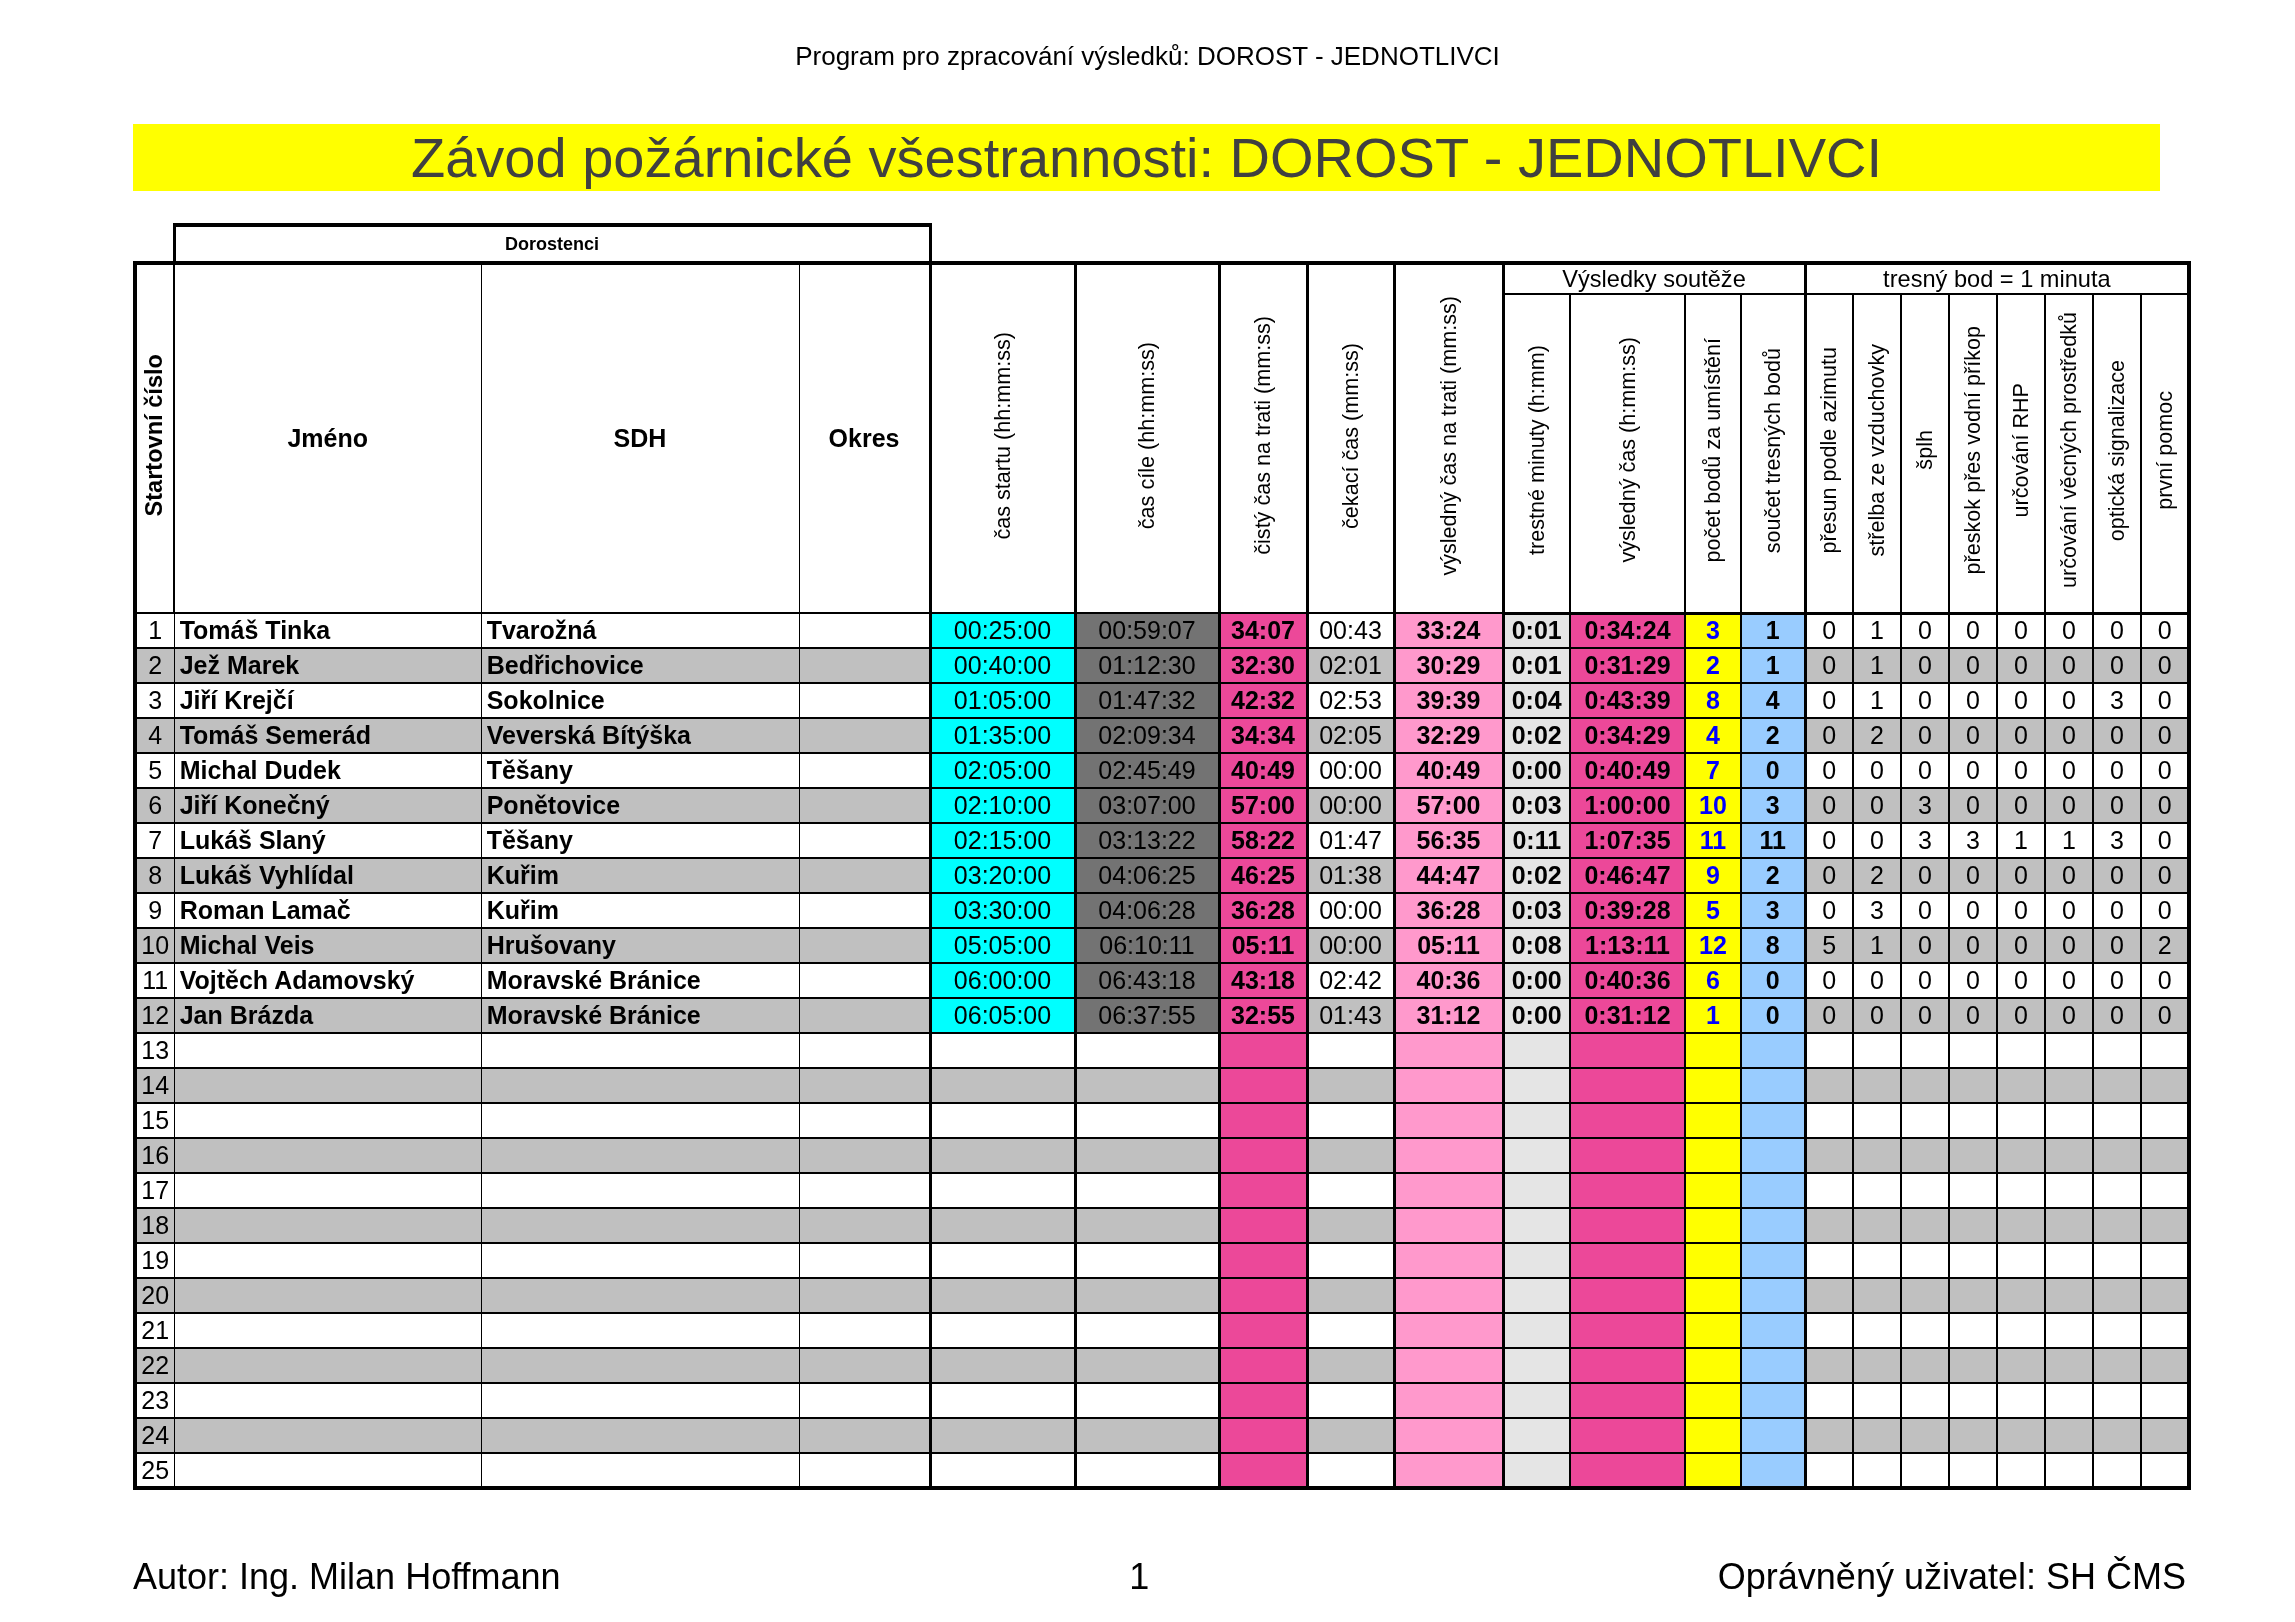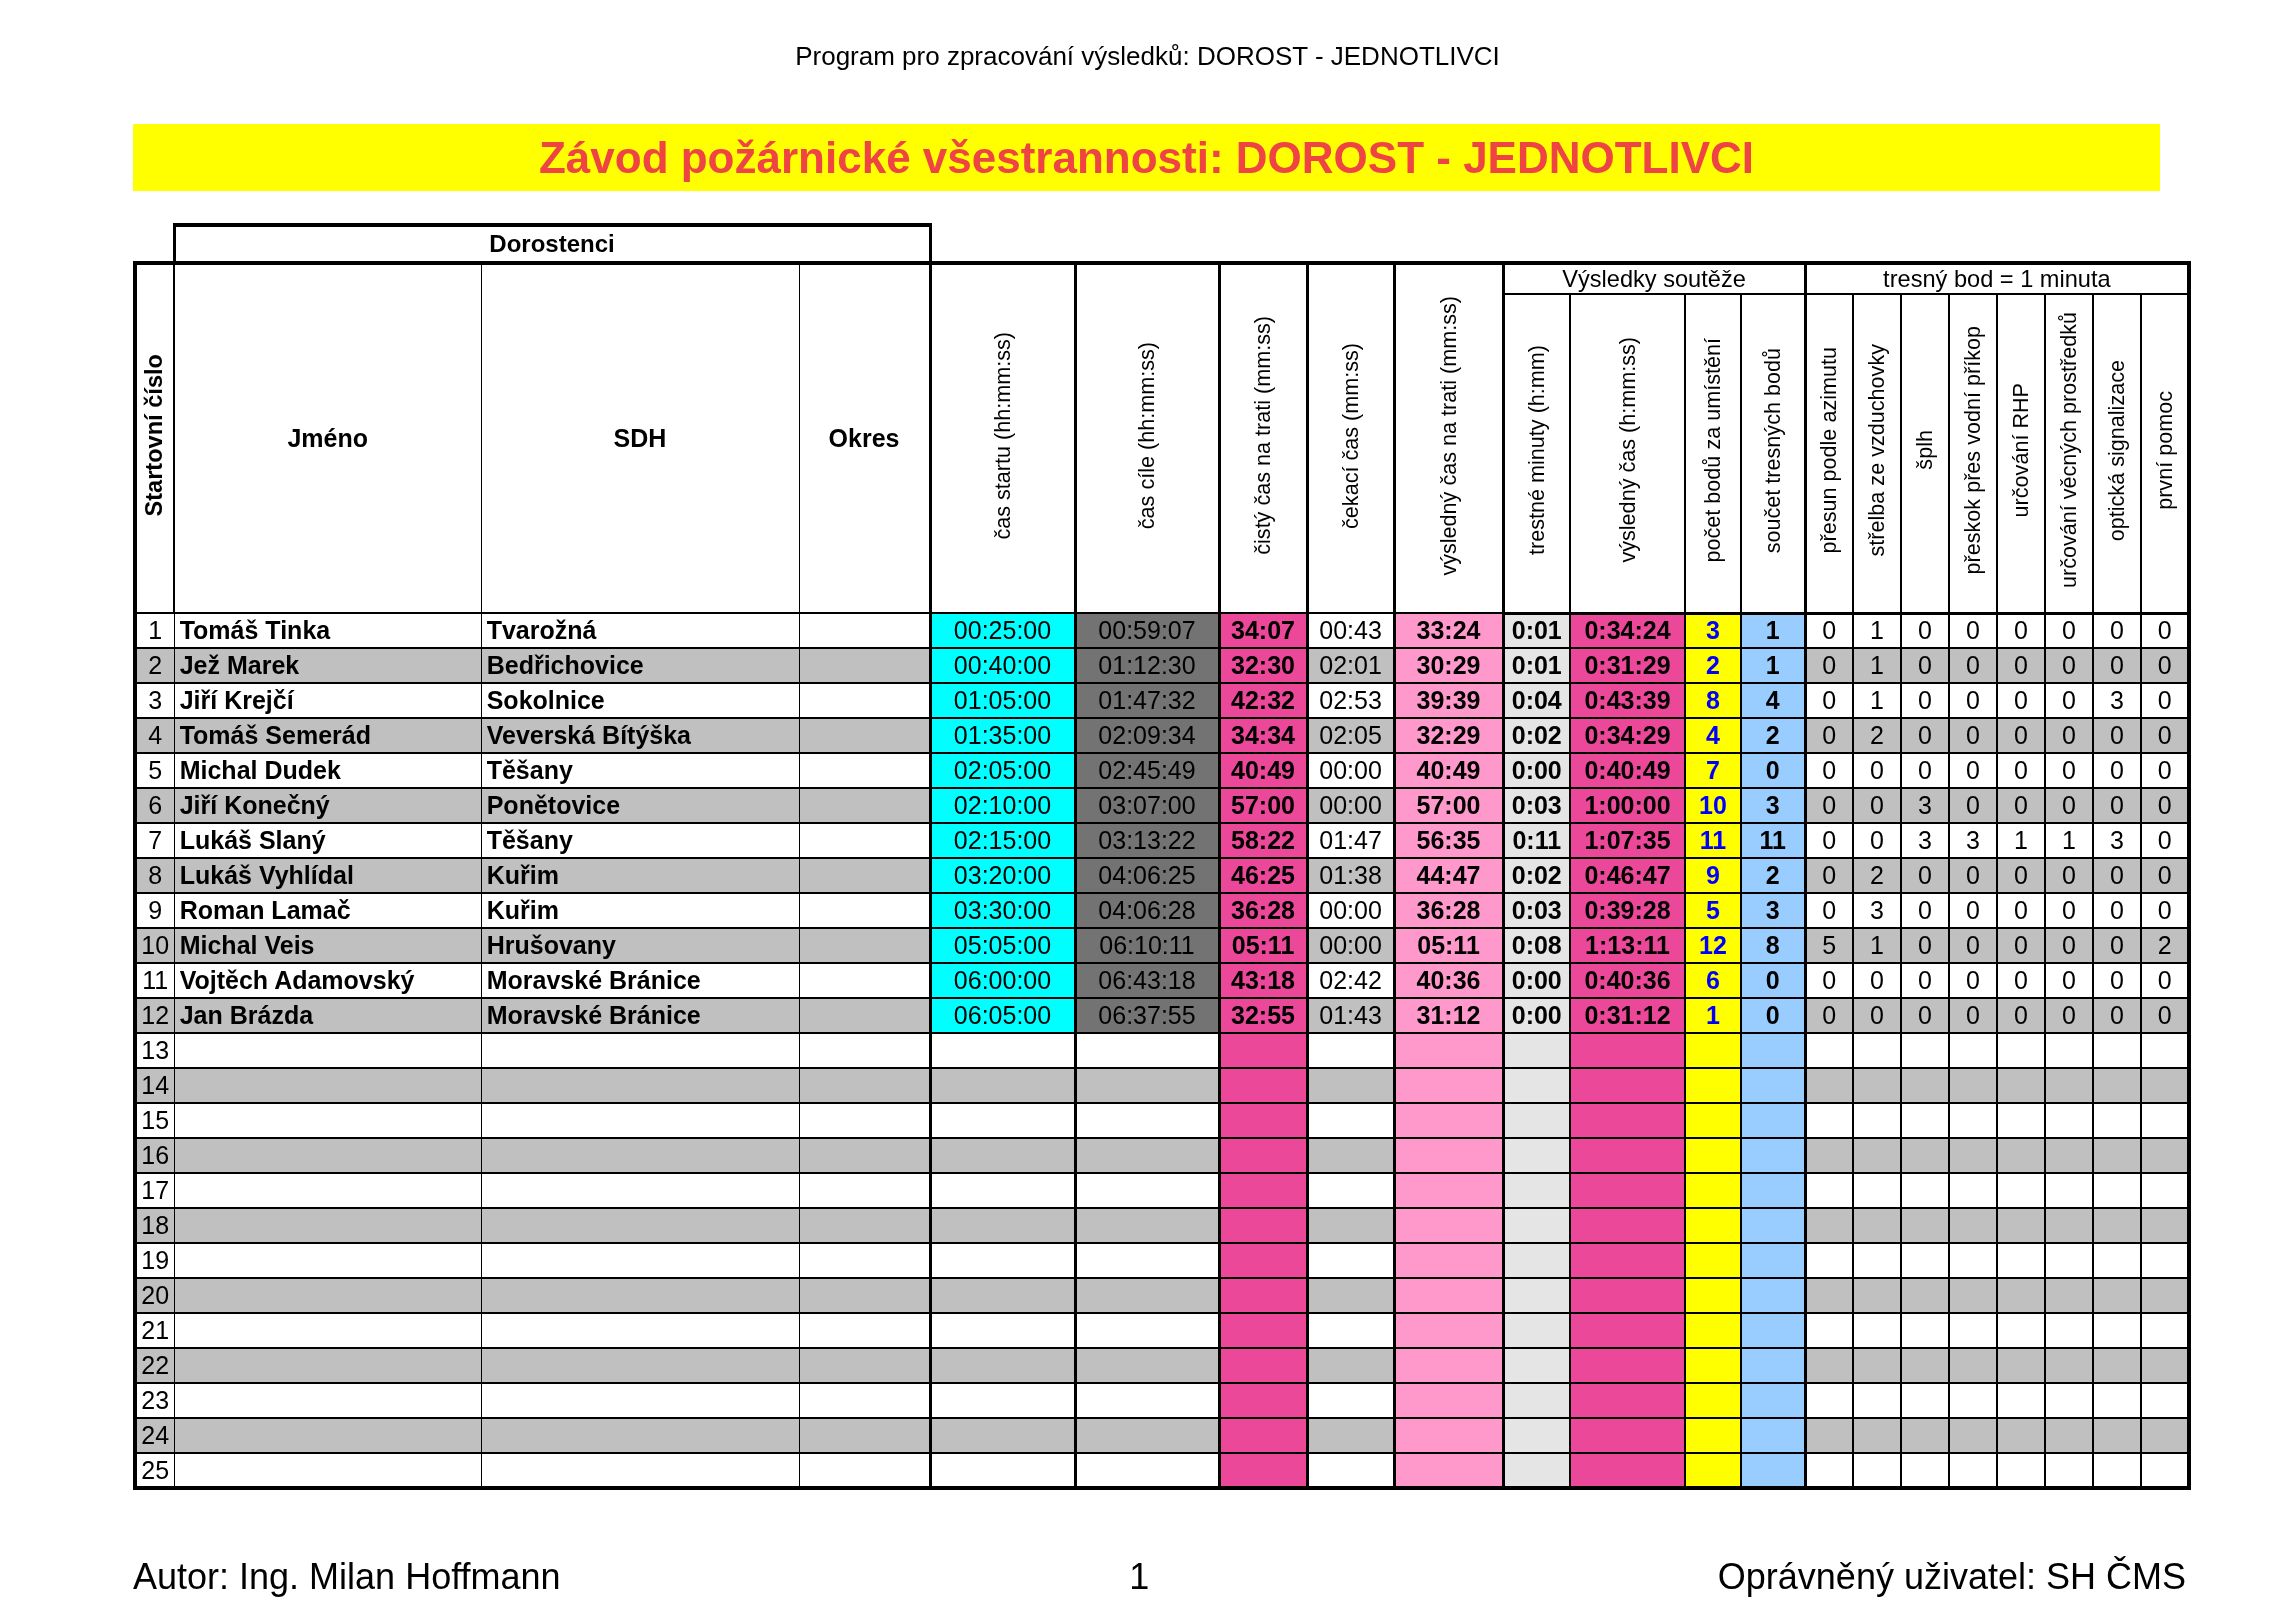--- a/index.html
+++ b/index.html
@@ -8,21 +8,21 @@
     font-family:"Liberation Sans","DejaVu Sans",sans-serif;color:#000;
   }
   .top-title{
     position:absolute;left:0;right:0;top:41px;text-align:center;
     font-size:26px;
   }
   .banner{
     position:absolute;left:133px;top:124px;width:2027px;height:67px;
     background:#FFFF00;display:flex;align-items:center;justify-content:center;
   }
-  .banner span{font-size:44px;font-weight:bold;color:#ef4444;white-space:nowrap;}
+  .banner span{font-size:56px;font-weight:normal;color:#404040;white-space:nowrap;}
   table.main{
     position:absolute;left:133px;top:223px;
     border-collapse:collapse;table-layout:fixed;width:2052px;
   }
   .main th,.main td{
     border:2.6px solid #000;padding:0 3.9px;overflow:hidden;white-space:nowrap;
     font-size:25px;text-align:center;vertical-align:middle;background:#fff;
   }
   
   .main td.c-num,.main td.c-jmeno,.main td.c-sdh,.main td.c-okres,
@@ -36,21 +36,21 @@
   .band-top{border-top-width:4.6px !important;}
   .thickL{border-left-width:3.9px !important;}
   tr.prehead{height:38px;}
   tr.header1{height:31px;}
   tr.header2{height:319px;}
   tr.datarow{height:35px;}
   tr.header2 th{border-bottom-width:3.9px;}
   td.ph-empty{border:none;background:transparent;}
   td.ph-doro{
     border:none;border-top:4.6px solid #000;border-left:3.9px solid #000;border-right:3.9px solid #000;
-    font-weight:bold;font-size:24px;background:#fff;
+    font-weight:bold;font-size:18px;background:#fff;
   }
   th{font-weight:bold;font-size:23.6px;background:#fff;}
   th.strip{font-weight:normal;font-size:23.6px;}
   .vert{
     writing-mode:vertical-rl;transform:rotate(180deg);
     display:inline-block;white-space:nowrap;font-weight:normal;font-size:21.6px;line-height:1.1;
   }
   .vert.bold{font-weight:bold;font-size:23.6px;}
   
   .even > td{background:#C0C0C0;}

